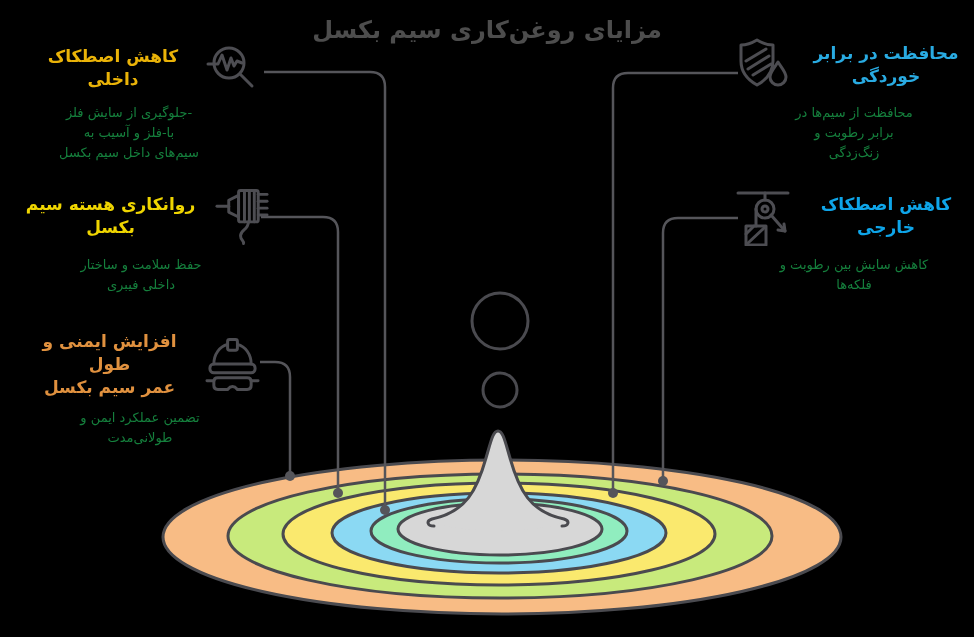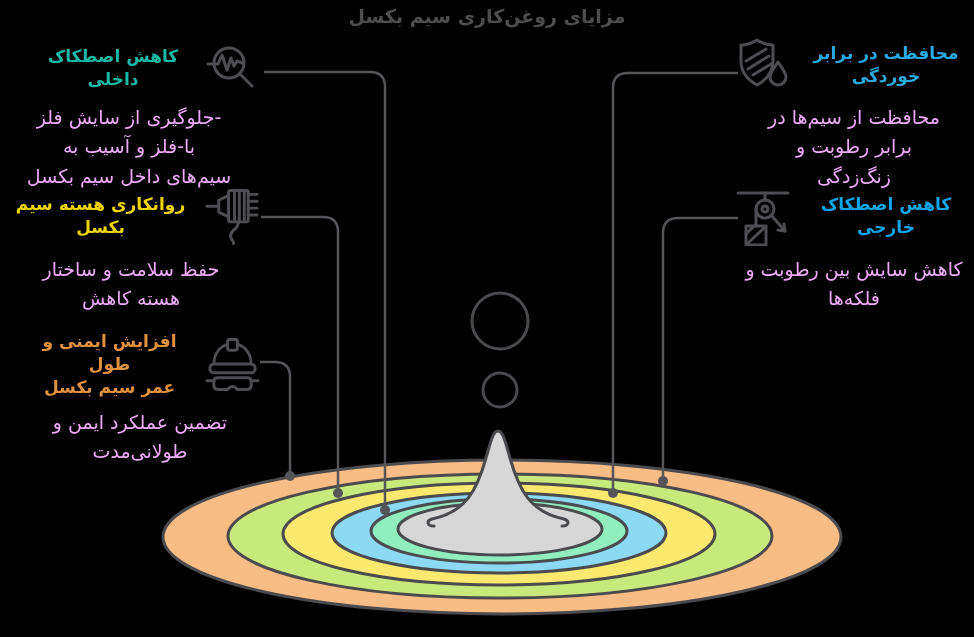--- a/index.html
+++ b/index.html
@@ -2,35 +2,35 @@
 <html lang="fa"><head>
 <meta charset="utf-8">
 <style>
   html,body { margin:0; padding:0; background:#000; }
   .canvas {
     position:relative; width:974px; height:637px; background:#000;
     overflow:hidden; direction:rtl;
     font-family:"DejaVu Sans", sans-serif;
   }
   .title {
-    position:absolute; top:5px; left:0; width:100%;
-    text-align:center; font-size:19px; font-weight:bold;
+    position:absolute; top:16px; left:0; width:100%;
+    text-align:center; font-size:24px; font-weight:bold;
     letter-spacing:0;
   }
   .scene { position:absolute; top:0; left:0; }
   .benefit { position:absolute; }
   .hrow { display:flex; align-items:center; gap:6px; }
   .icon-box { flex:0 0 auto; }
   .icon-box svg { display:block; }
   .heading {
     flex:1 1 auto; font-size:17px; font-weight:bold;
     line-height:1.35; white-space:pre-line; text-align:center;
   }
   .body {
-    margin-top:9px; color:#f0abfc; font-size:19px;
+    margin-top:9px; color:#15803d; font-size:13px;
     line-height:1.55; white-space:pre-line; text-align:center;
   }
   .ic { stroke:#4D4D52; stroke-width:3; fill:none; stroke-linecap:round; stroke-linejoin:round; }
 </style>
 </head>
 <body>
 
 <div class="canvas">
 
   <svg class="scene" width="974" height="637" viewBox="0 0 974 637">
@@ -74,48 +74,48 @@
 
   <div class="benefit" style="top:42px; left:0; width:258px;">
     <div class="hrow">
       <span class="icon-box">
         <svg width="52" height="52" viewBox="0 0 52 52" class="ic">
           <circle cx="23" cy="21" r="15"></circle>
           <line x1="34.5" y1="32.5" x2="46" y2="44"></line>
           <polyline points="2,22 12,22 16,13 21,28 25,16 28,24 31,19 36,21"></polyline>
         </svg>
       </span>
-      <span class="heading" style="color: #14b8a6; padding-left: 26px;">کاهش اصطکاک داخلی</span>
+      <span class="heading" style="color: #eab308; padding-left: 26px;">کاهش اصطکاک داخلی</span>
     </div>
     <div class="body">-جلوگیری از سایش فلز
 با-فلز و آسیب به
 سیم‌های داخل سیم بکسل</div>
   </div>
 
-  <div class="benefit" style="top:186px; left:2px; width:258px;">
+  <div class="benefit" style="top:186px; left:12px; width:258px;">
     <div class="hrow">
       <span class="icon-box">
         <svg width="55" height="60" viewBox="0 0 56 60" class="ic">
           <line x1="2" y1="20" x2="14" y2="20"></line>
           <path d="M14 14 L24 9 V31 L14 26 Z"></path>
           <rect x="24" y="4" width="20" height="32" rx="2"></rect>
           <line x1="30" y1="4" x2="30" y2="36"></line>
           <line x1="35" y1="4" x2="35" y2="36"></line>
           <line x1="40" y1="4" x2="40" y2="36"></line>
           <line x1="44" y1="8" x2="53" y2="8"></line>
           <line x1="44" y1="15" x2="53" y2="15"></line>
           <line x1="44" y1="22" x2="53" y2="22"></line>
           <line x1="44" y1="29" x2="53" y2="29"></line>
           <path d="M34 36 C34 44 26 44 26 50 C26 55 30 55 29 58"></path>
         </svg>
       </span>
       <span class="heading" style="color: rgb(239, 213, 0);">روانکاری هسته سیم بکسل</span>
     </div>
     <div class="body">حفظ سلامت و ساختار
-هسته کاهش</div>
+داخلی فیبری</div>
   </div>
 
   <div class="benefit" style="top:330px; left:20px; width:240px;">
     <div class="hrow">
       <span class="icon-box">
         <svg width="55" height="56" viewBox="0 0 56 56" class="ic">
           <path d="M9 28 C9 18 15 10 23 8"></path>
           <path d="M33 8 C41 10 47 18 47 28"></path>
           <rect x="23" y="3" width="10" height="11" rx="2"></rect>
           <rect x="5" y="28" width="46" height="9" rx="4"></rect>

